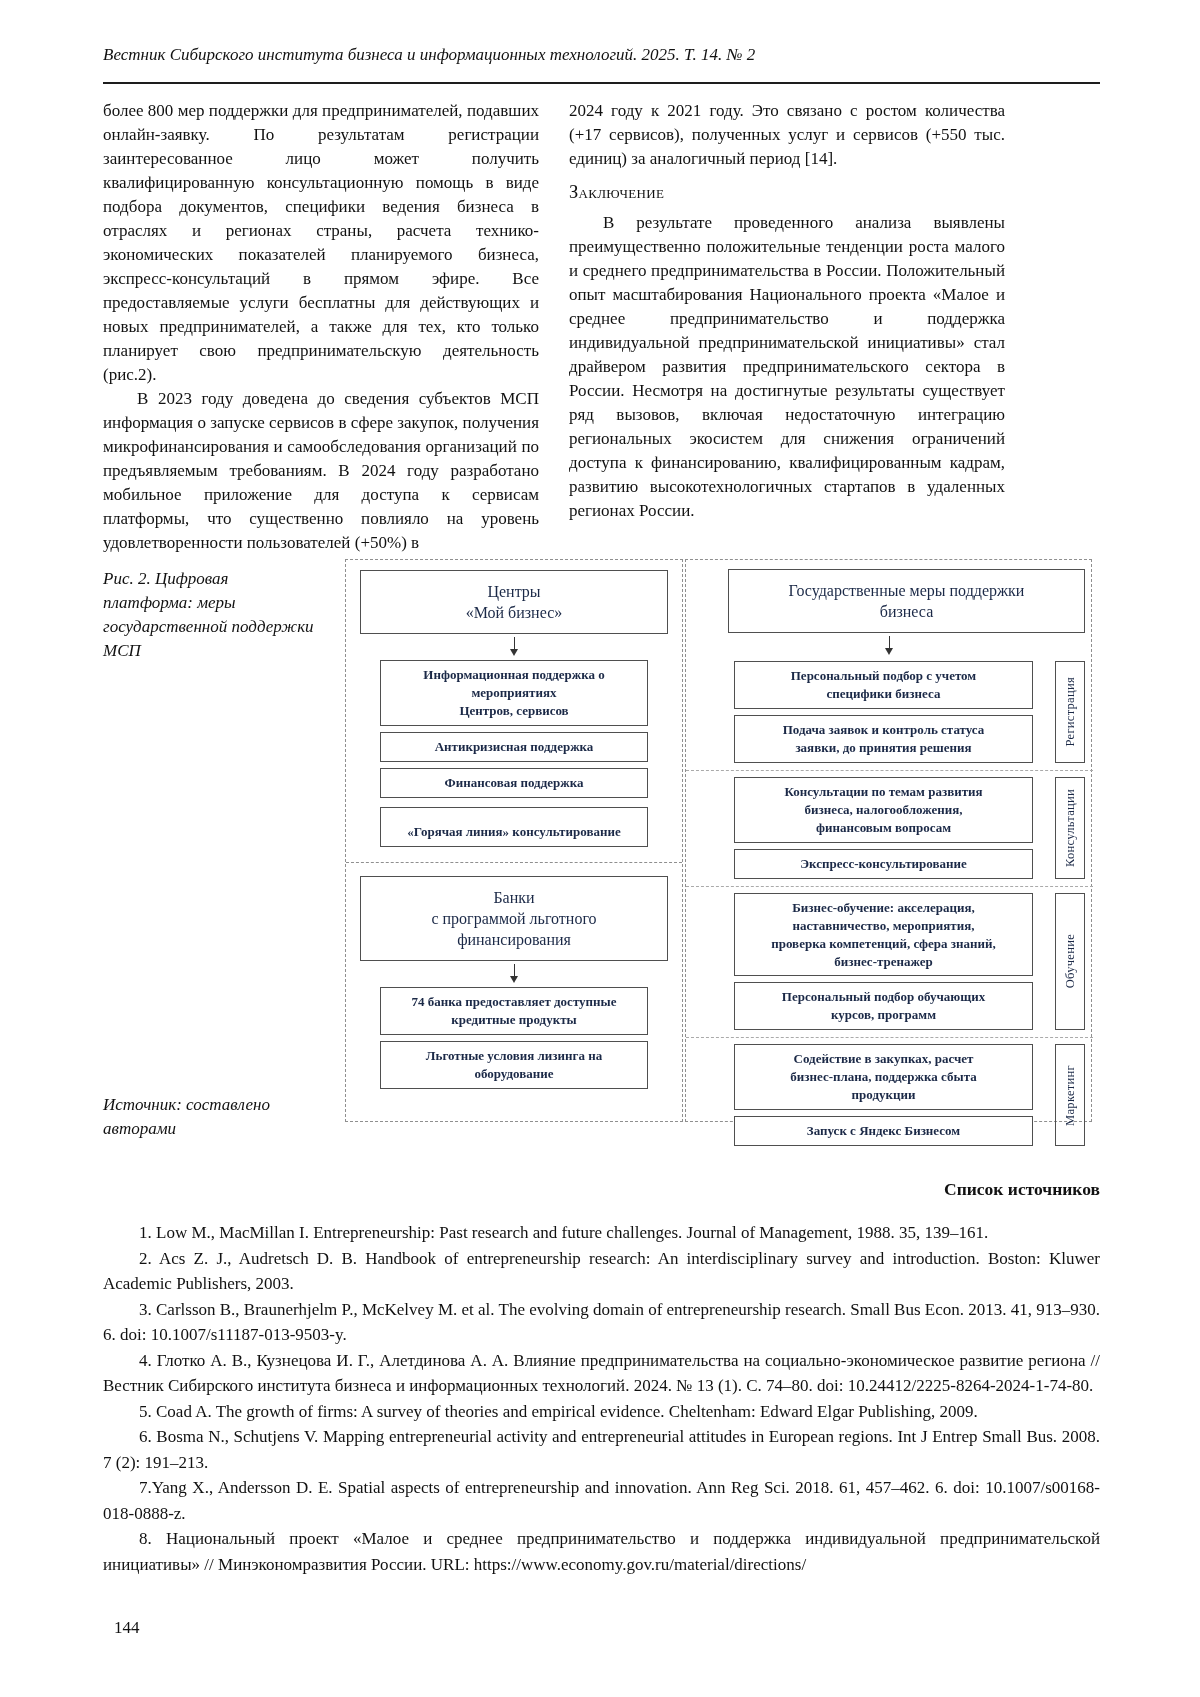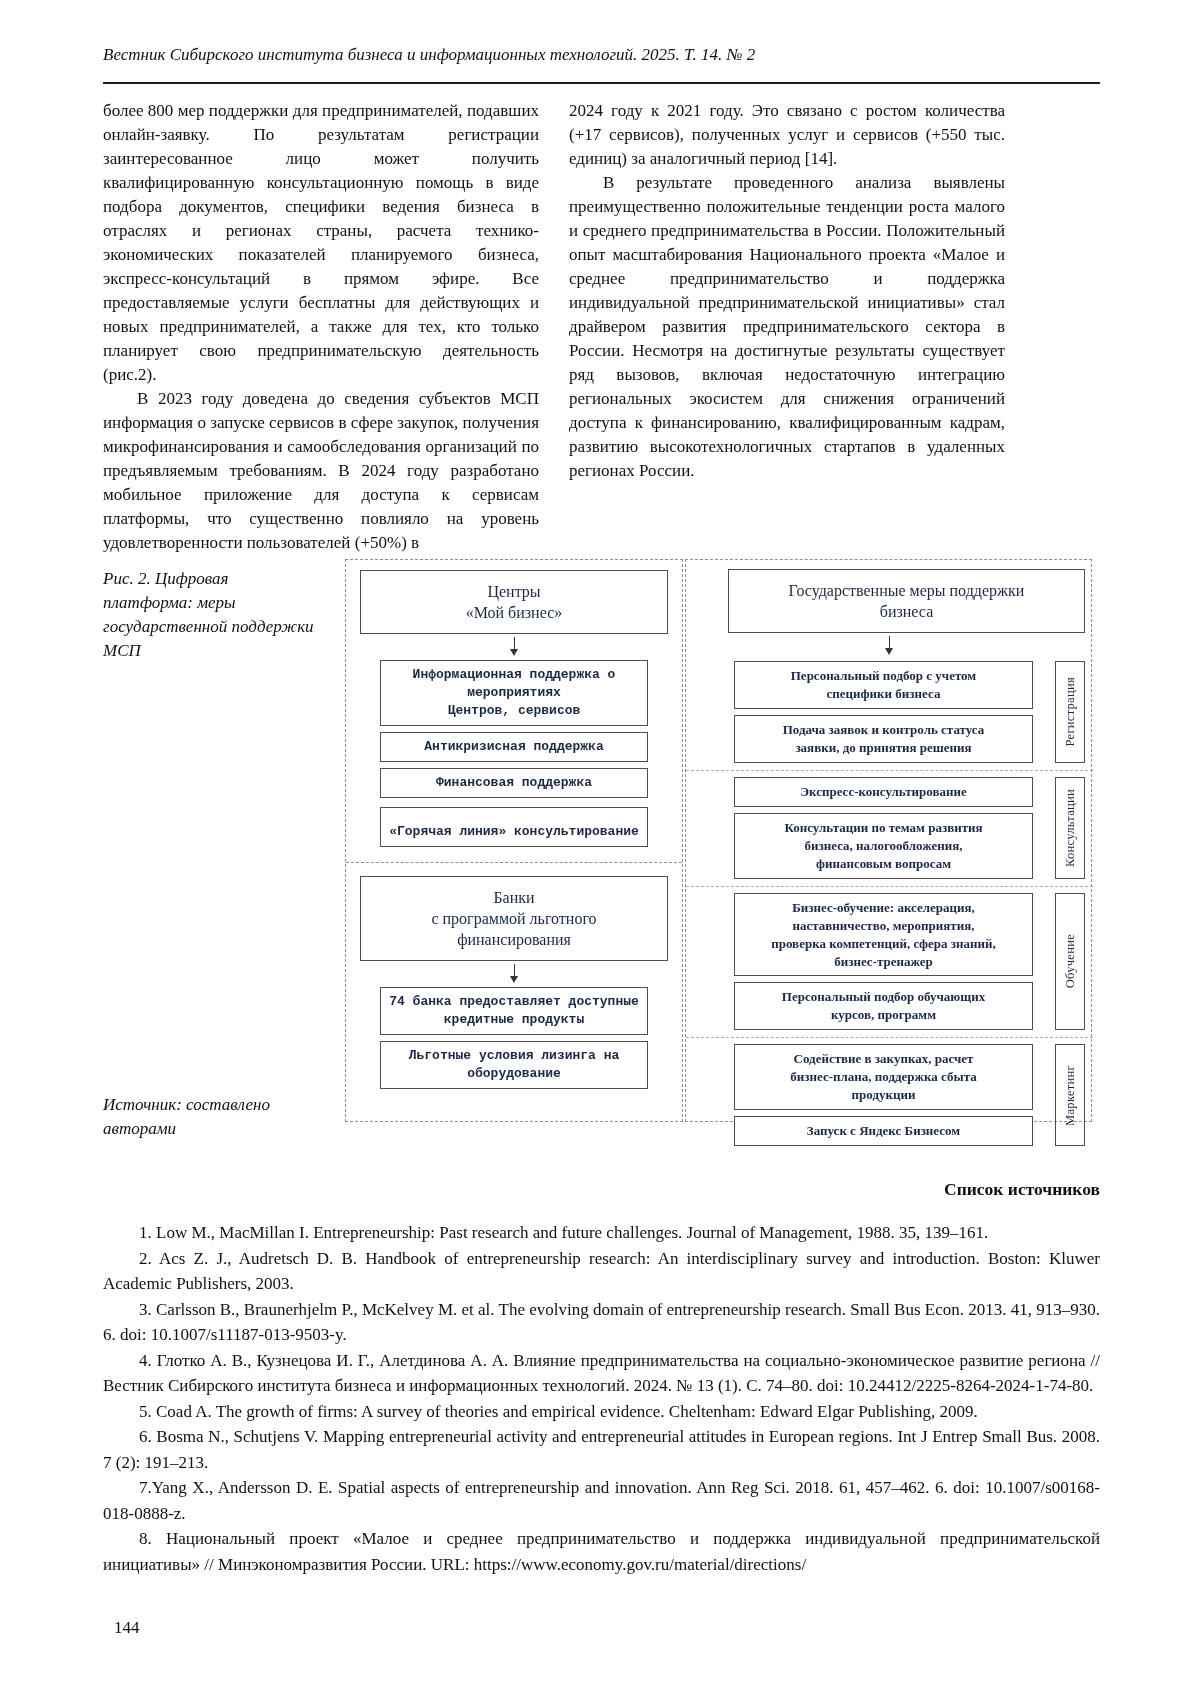--- a/index.html
+++ b/index.html
@@ -49,21 +49,21 @@
     box-sizing:border-box; border:1px solid #4f4f4f; background:#fff;
     text-align:center; font-weight:bold; color:#1b2947;
     font-size:13px; line-height:1.38; padding:5px 6px;
     white-space:pre-line;
   }
   .arrow { width:0; height:17px; border-left:1.5px solid #333; margin:3px auto 3px auto; position:relative; }
   .arrow::after {
     content:""; position:absolute; left:-5px; bottom:-2px;
     border-left:4.5px solid transparent; border-right:4.5px solid transparent; border-top:7px solid #333;
   }
-  .d-left .item-box { margin:6px 20px 0 20px;font-family:Liberation Mono, monospace; }
+  .d-left .item-box { margin:6px 20px 0 20px; }
   .d-left .pad-tall { padding-top:15px; margin-top:9px; }
   .d-divider { border:0; border-top:1.5px dashed #8f8f8f; margin:15px -14px 13px -14px; }
 
   .d-right .hd-box { margin:0 0 0 34px; }
   .groups { margin:0 0 0 40px; }
   .group { display:flex; align-items:stretch; gap:22px; padding:5px 0 6px 0; }
   .group + .g-divider { }
   .g-divider { border:0; border-top:1px dashed #aaa; margin:1px -8px 1px -48px; }
   .g-items { flex:1; display:flex; flex-direction:column; gap:6px; justify-content:center; }
   .label-box {
@@ -90,20 +90,21 @@
   <div class="running-head">Вестник Сибирского института бизнеса и информационных технологий. 2025. Т. 14. № 2</div>
   <hr class="head-rule">
 
   <div class="columns">
     <div class="col">
       <p>более 800 мер поддержки для предпринимателей, подавших онлайн-заявку. По результатам регистрации заинтересованное лицо может получить квалифицированную консультационную помощь в виде подбора документов, специфики ведения бизнеса в отраслях и регионах страны, расчета технико-экономических показателей планируемого бизнеса, экспресс-консультаций в прямом эфире. Все предоставляемые услуги бесплатны для действующих и новых предпринимателей, а также для тех, кто только планирует свою предпринимательскую деятельность (рис.2).</p>
       <p class="indent">В 2023 году доведена до сведения субъектов МСП информация о запуске сервисов в сфере закупок, получения микрофинансирования и самообследования организаций по предъявляемым требованиям. В 2024 году разработано мобильное приложение для доступа к сервисам платформы, что существенно повлияло на уровень удовлетворенности пользователей (+50%) в</p>
     </div>
     <div class="col">
       <p>2024 году к 2021 году. Это связано с ростом количества (+17 сервисов), полученных услуг и сервисов (+550 тыс. единиц) за аналогичный период [14].</p>
+      <h3 class="section-heading">Заключение</h3>
       <p class="indent">В результате проведенного анализа выявлены преимущественно положительные тенденции роста малого и среднего предпринимательства в России. Положительный опыт масштабирования Национального проекта «Малое и среднее предпринимательство и поддержка индивидуальной предпринимательской инициативы» стал драйвером развития предпринимательского сектора в России. Несмотря на достигнутые результаты существует ряд вызовов, включая недостаточную интеграцию региональных экосистем для снижения ограничений доступа к финансированию, квалифицированным кадрам, развитию высокотехнологичных стартапов в удаленных регионах России.</p>
     </div>
   </div>
 
   <div class="figure-block">
     <div class="fig-caption">Рис. 2. Цифровая платформа: меры государственной поддержки МСП</div>
     <div class="fig-source">Источник: составлено авторами</div>
 
     <div class="diagram">
 
@@ -144,24 +145,24 @@
             </div>
             <div class="label-box">
               <span class="vlabel">Регистрация</span>
             </div>
           </div>
 
           <hr class="g-divider">
 
           <div class="group">
             <div class="g-items">
-              <div class="item-box">Экспресс-консультирование</div>
               <div class="item-box">Консультации по темам развития
 бизнеса, налогообложения,
 финансовым вопросам</div>
+              <div class="item-box">Экспресс-консультирование</div>
             </div>
             <div class="label-box">
               <span class="vlabel">Консультации</span>
             </div>
           </div>
 
           <hr class="g-divider">
 
           <div class="group">
             <div class="g-items">

